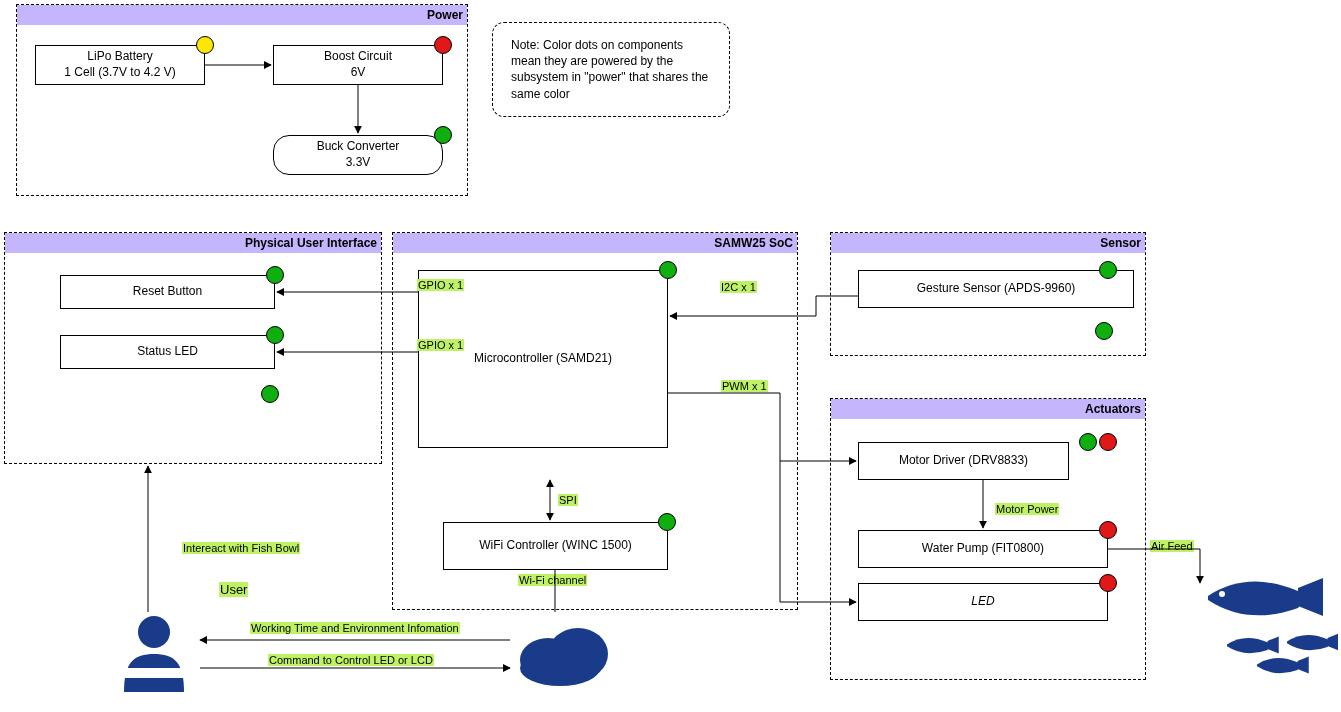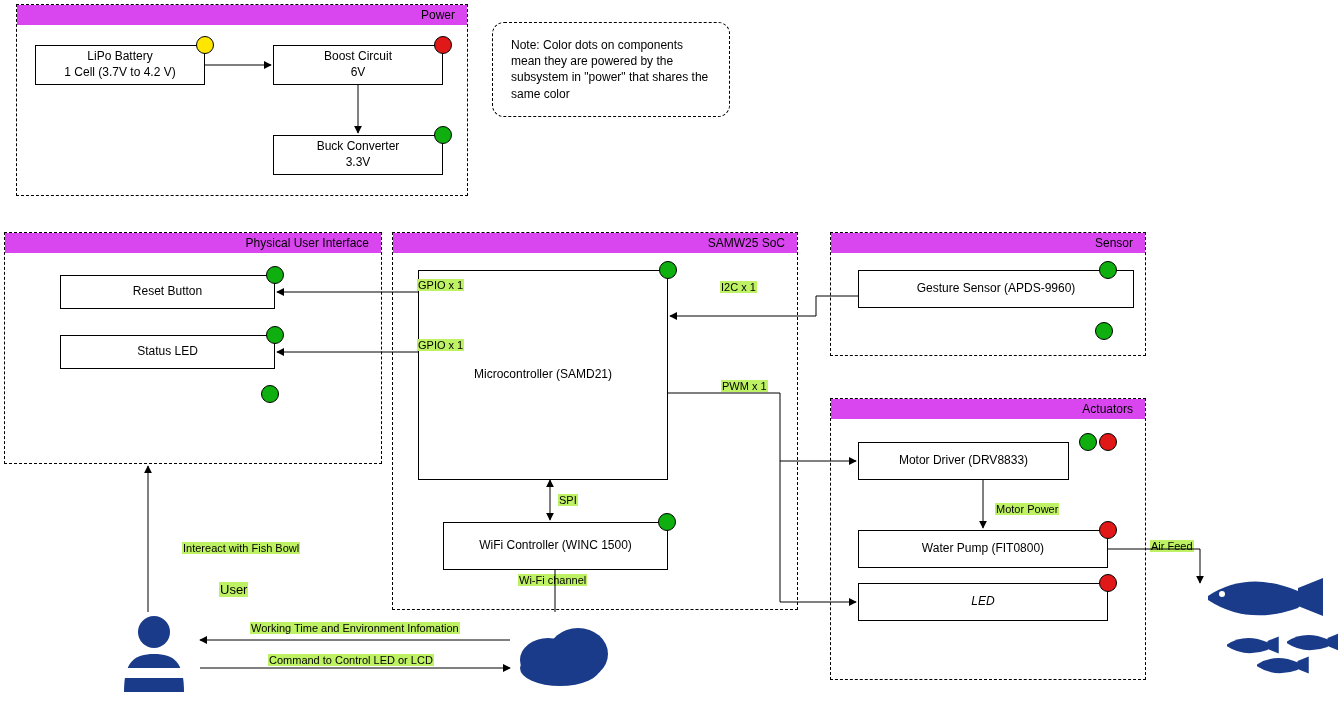--- a/index.html
+++ b/index.html
@@ -14,24 +14,24 @@
   }
   .group {
     position: absolute;
     border: 1px dashed #000;
   }
   .group-title {
     position: absolute;
     right: 0;
     top: 0;
     left: 0;
-    background: #d946ef;
+    background: #c4b5fd;
     text-align: right;
-    font-weight: normal;
-    padding: 3px 12px;
+    font-weight: bold;
+    padding: 3px 4px;
     font-size: 12px;
   }
   .note-box {
     position: absolute;
     border: 1px dashed #000;
     border-radius: 12px;
     padding: 14px 18px;
     font-size: 12px;
     line-height: 1.35;
   }
@@ -104,37 +104,37 @@
 <div class="block" style="left:35px; top:45px; width:170px; height:40px;">
   <div>LiPo Battery</div>
   <div>1 Cell (3.7V to 4.2 V)</div>
   <div class="dot yellow" style="left:160px; top:-10px;"></div>
 </div>
 <div class="block" style="left:273px; top:45px; width:170px; height:40px;">
   <div>Boost Circuit</div>
   <div>6V</div>
   <div class="dot red" style="left:160px; top:-10px;"></div>
 </div>
-<div class="block" style="left:273px; top:135px; width:170px; height:40px;">
+<div class="block" style="left:273px; top:135px; width:170px; height:40px;border-radius:16px;">
   <div>Buck Converter</div>
   <div>3.3V</div>
   <div class="dot green" style="left:160px; top:-10px;"></div>
 </div>
 
 <div class="block" style="left:60px; top:275px; width:215px; height:34px;">
   <div>Reset Button</div>
   <div class="dot green" style="left:205px; top:-10px;"></div>
 </div>
 <div class="block" style="left:60px; top:335px; width:215px; height:34px;">
   <div>Status LED</div>
   <div class="dot green" style="left:205px; top:-10px;"></div>
 </div>
 <div class="dot green" style="left:261px; top:385px;"></div>
 
-<div class="block" style="left:418px; top:270px; width:250px; height:210px;">
+<div class="block" style="left:418px; top:270px; width:250px; height:178px;">
   <div>Microcontroller (SAMD21)</div>
   <div class="dot green" style="left:240px; top:-10px;"></div>
 </div>
 <div class="block" style="left:443px; top:522px; width:225px; height:48px;">
   <div>WiFi Controller (WINC 1500)</div>
   <div class="dot green" style="left:214px; top:-10px;"></div>
 </div>
 
 <div class="block" style="left:858px; top:270px; width:276px; height:38px;">
   <div>Gesture Sensor (APDS-9960)</div>

